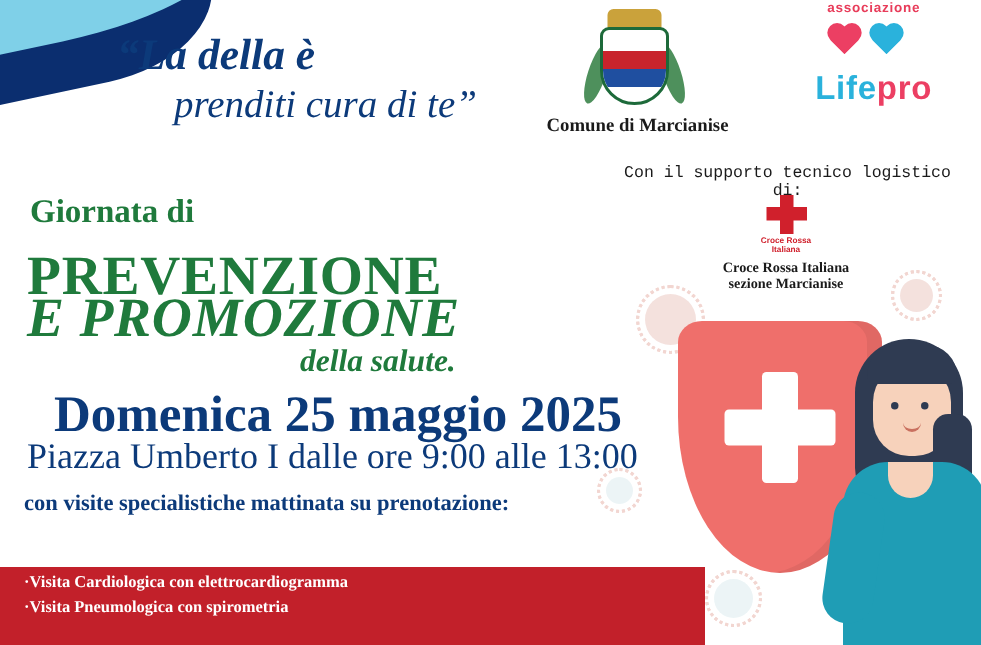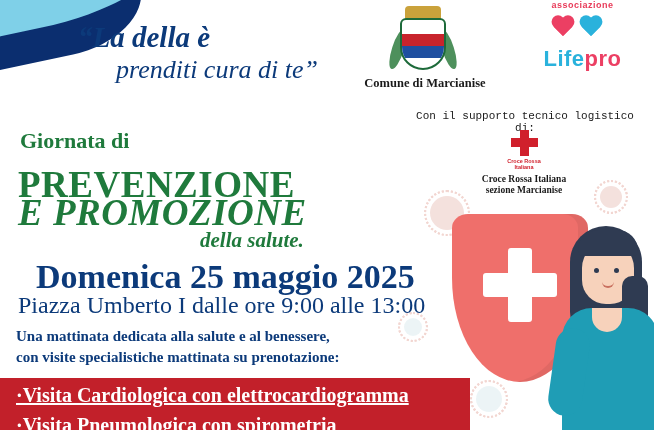--- a/index.html
+++ b/index.html
@@ -196,23 +196,22 @@
     font-family: "Liberation Serif", serif;
     font-size: 15px; font-weight: bold; color: #0c3a7a; line-height: 1.42;
   }
 
   .band-red {
     position: absolute; left: 0; top: 378px; width: 470px; height: 52px;
     background: #c2202a;
   }
   .band-red .item {
     color: #ffffff; font-family: "Liberation Serif", serif;
-    font-size: 20px; font-weight: bold; line-height: 1.5;
+    font-size: 11px; font-weight: bold; line-height: 1.5;
     padding-left: 16px;
-    text-decoration: underline;
   }
   .band-red .item:first-child { padding-top: 2px; }
 
   
   .shield-ill {
     position: absolute; left: 452px; top: 214px;
     width: 136px; height: 168px;
     background: #ef6f6b;
     border-radius: 16px 16px 50% 50% / 14px 14px 62% 62%;
     box-shadow: inset -10px 0 0 rgba(0,0,0,.06);
@@ -340,20 +339,19 @@
 
 <div class="giornata">Giornata di</div>
 <div class="prevenzione">PREVENZIONE</div>
 <div class="promozione">E PROMOZIONE</div>
 <div class="della-salute">della salute.</div>
 
 <div class="data">Domenica 25 maggio 2025</div>
 <div class="luogo">Piazza Umberto I dalle ore 9:00 alle 13:00</div>
 
 <div class="descr">
-  <div>Una mattinata dedicata alla salute e al benessere,</div>
   <div>con visite specialistiche mattinata su prenotazione:</div>
 </div>
 
 <div class="band-red">
   <div class="item">·Visita Cardiologica con elettrocardiogramma</div>
   <div class="item">·Visita Pneumologica con  spirometria</div>
 </div>
 
 </body></html>

